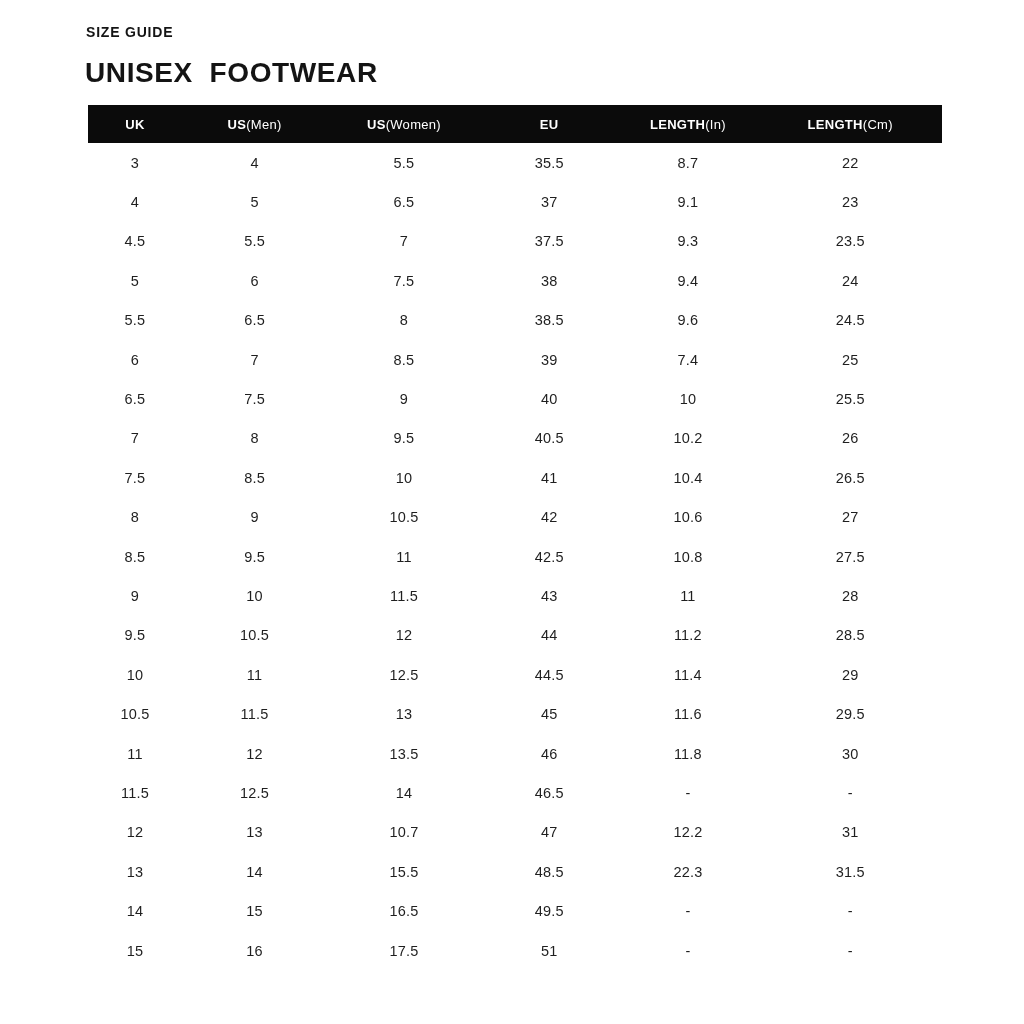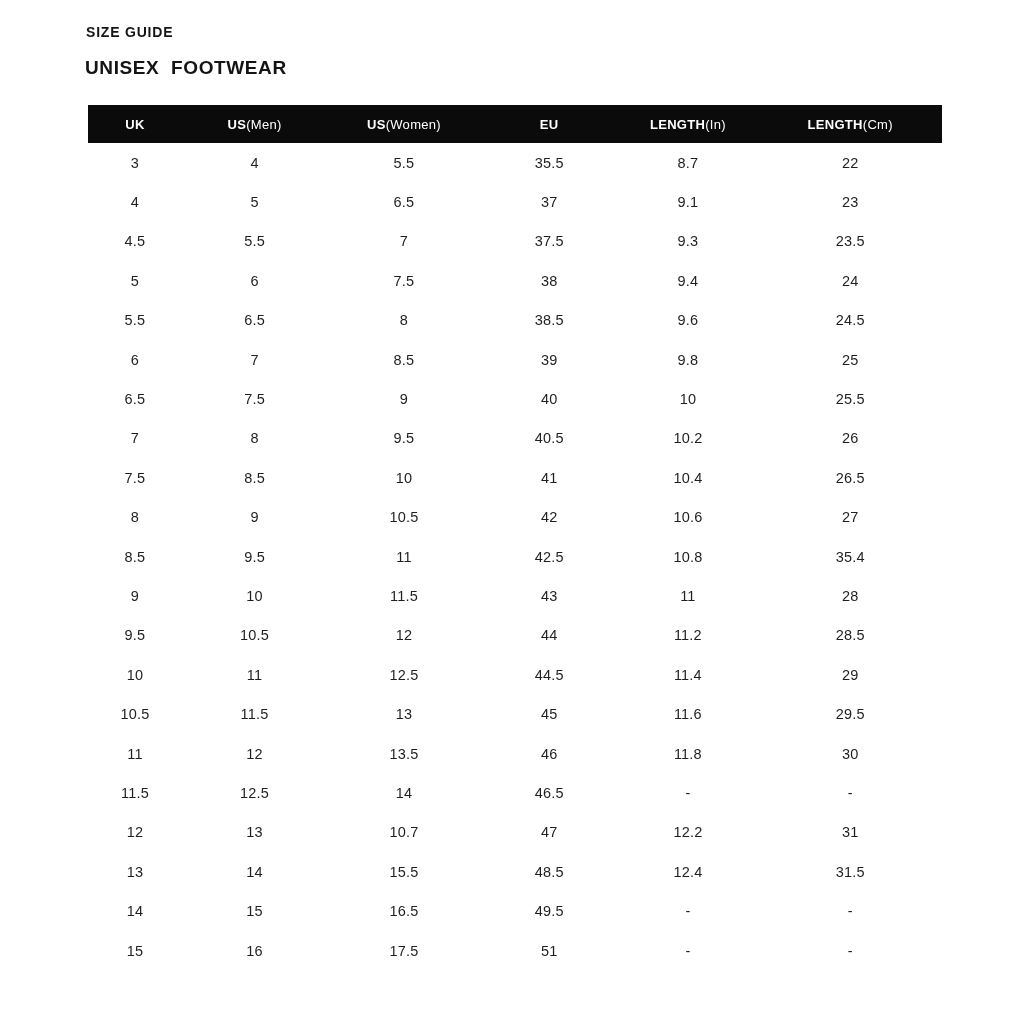--- a/index.html
+++ b/index.html
@@ -27,21 +27,21 @@
     font-size: 14px;
     font-weight: 700;
     letter-spacing: 0.8px;
     color: #141414;
   }
   .title {
     position: absolute;
     left: 85px;
     top: 57px;
     margin: 0;
-    font-size: 19px;
+    font-size: 28px;
     font-weight: 800;
     letter-spacing: 0.6px;
     color: #141414;
     white-space: pre; 
   }
   table.size-table {
     position: absolute;
     left: 88px;
     top: 105px;
     width: 854px;
@@ -159,21 +159,21 @@
           <td>8</td>
           <td>38.5</td>
           <td>9.6</td>
           <td>24.5</td>
         </tr>
         <tr>
           <td>6</td>
           <td>7</td>
           <td>8.5</td>
           <td>39</td>
-          <td>9.8</td>
+          <td>7.4</td>
           <td>25</td>
         </tr>
         <tr>
           <td>6.5</td>
           <td>7.5</td>
           <td>9</td>
           <td>40</td>
           <td>10</td>
           <td>25.5</td>
         </tr>
@@ -200,21 +200,21 @@
           <td>42</td>
           <td>10.6</td>
           <td>27</td>
         </tr>
         <tr>
           <td>8.5</td>
           <td>9.5</td>
           <td>11</td>
           <td>42.5</td>
           <td>10.8</td>
-          <td>35.4</td>
+          <td>27.5</td>
         </tr>
         <tr>
           <td>9</td>
           <td>10</td>
           <td>11.5</td>
           <td>43</td>
           <td>11</td>
           <td>28</td>
         </tr>
         <tr>
@@ -263,21 +263,21 @@
           <td>10.7</td>
           <td>47</td>
           <td>12.2</td>
           <td>31</td>
         </tr>
         <tr>
           <td>13</td>
           <td>14</td>
           <td>15.5</td>
           <td>48.5</td>
-          <td>12.4</td>
+          <td>22.3</td>
           <td>31.5</td>
         </tr>
         <tr>
           <td>14</td>
           <td>15</td>
           <td>16.5</td>
           <td>49.5</td>
           <td>-</td>
           <td>-</td>
         </tr>

